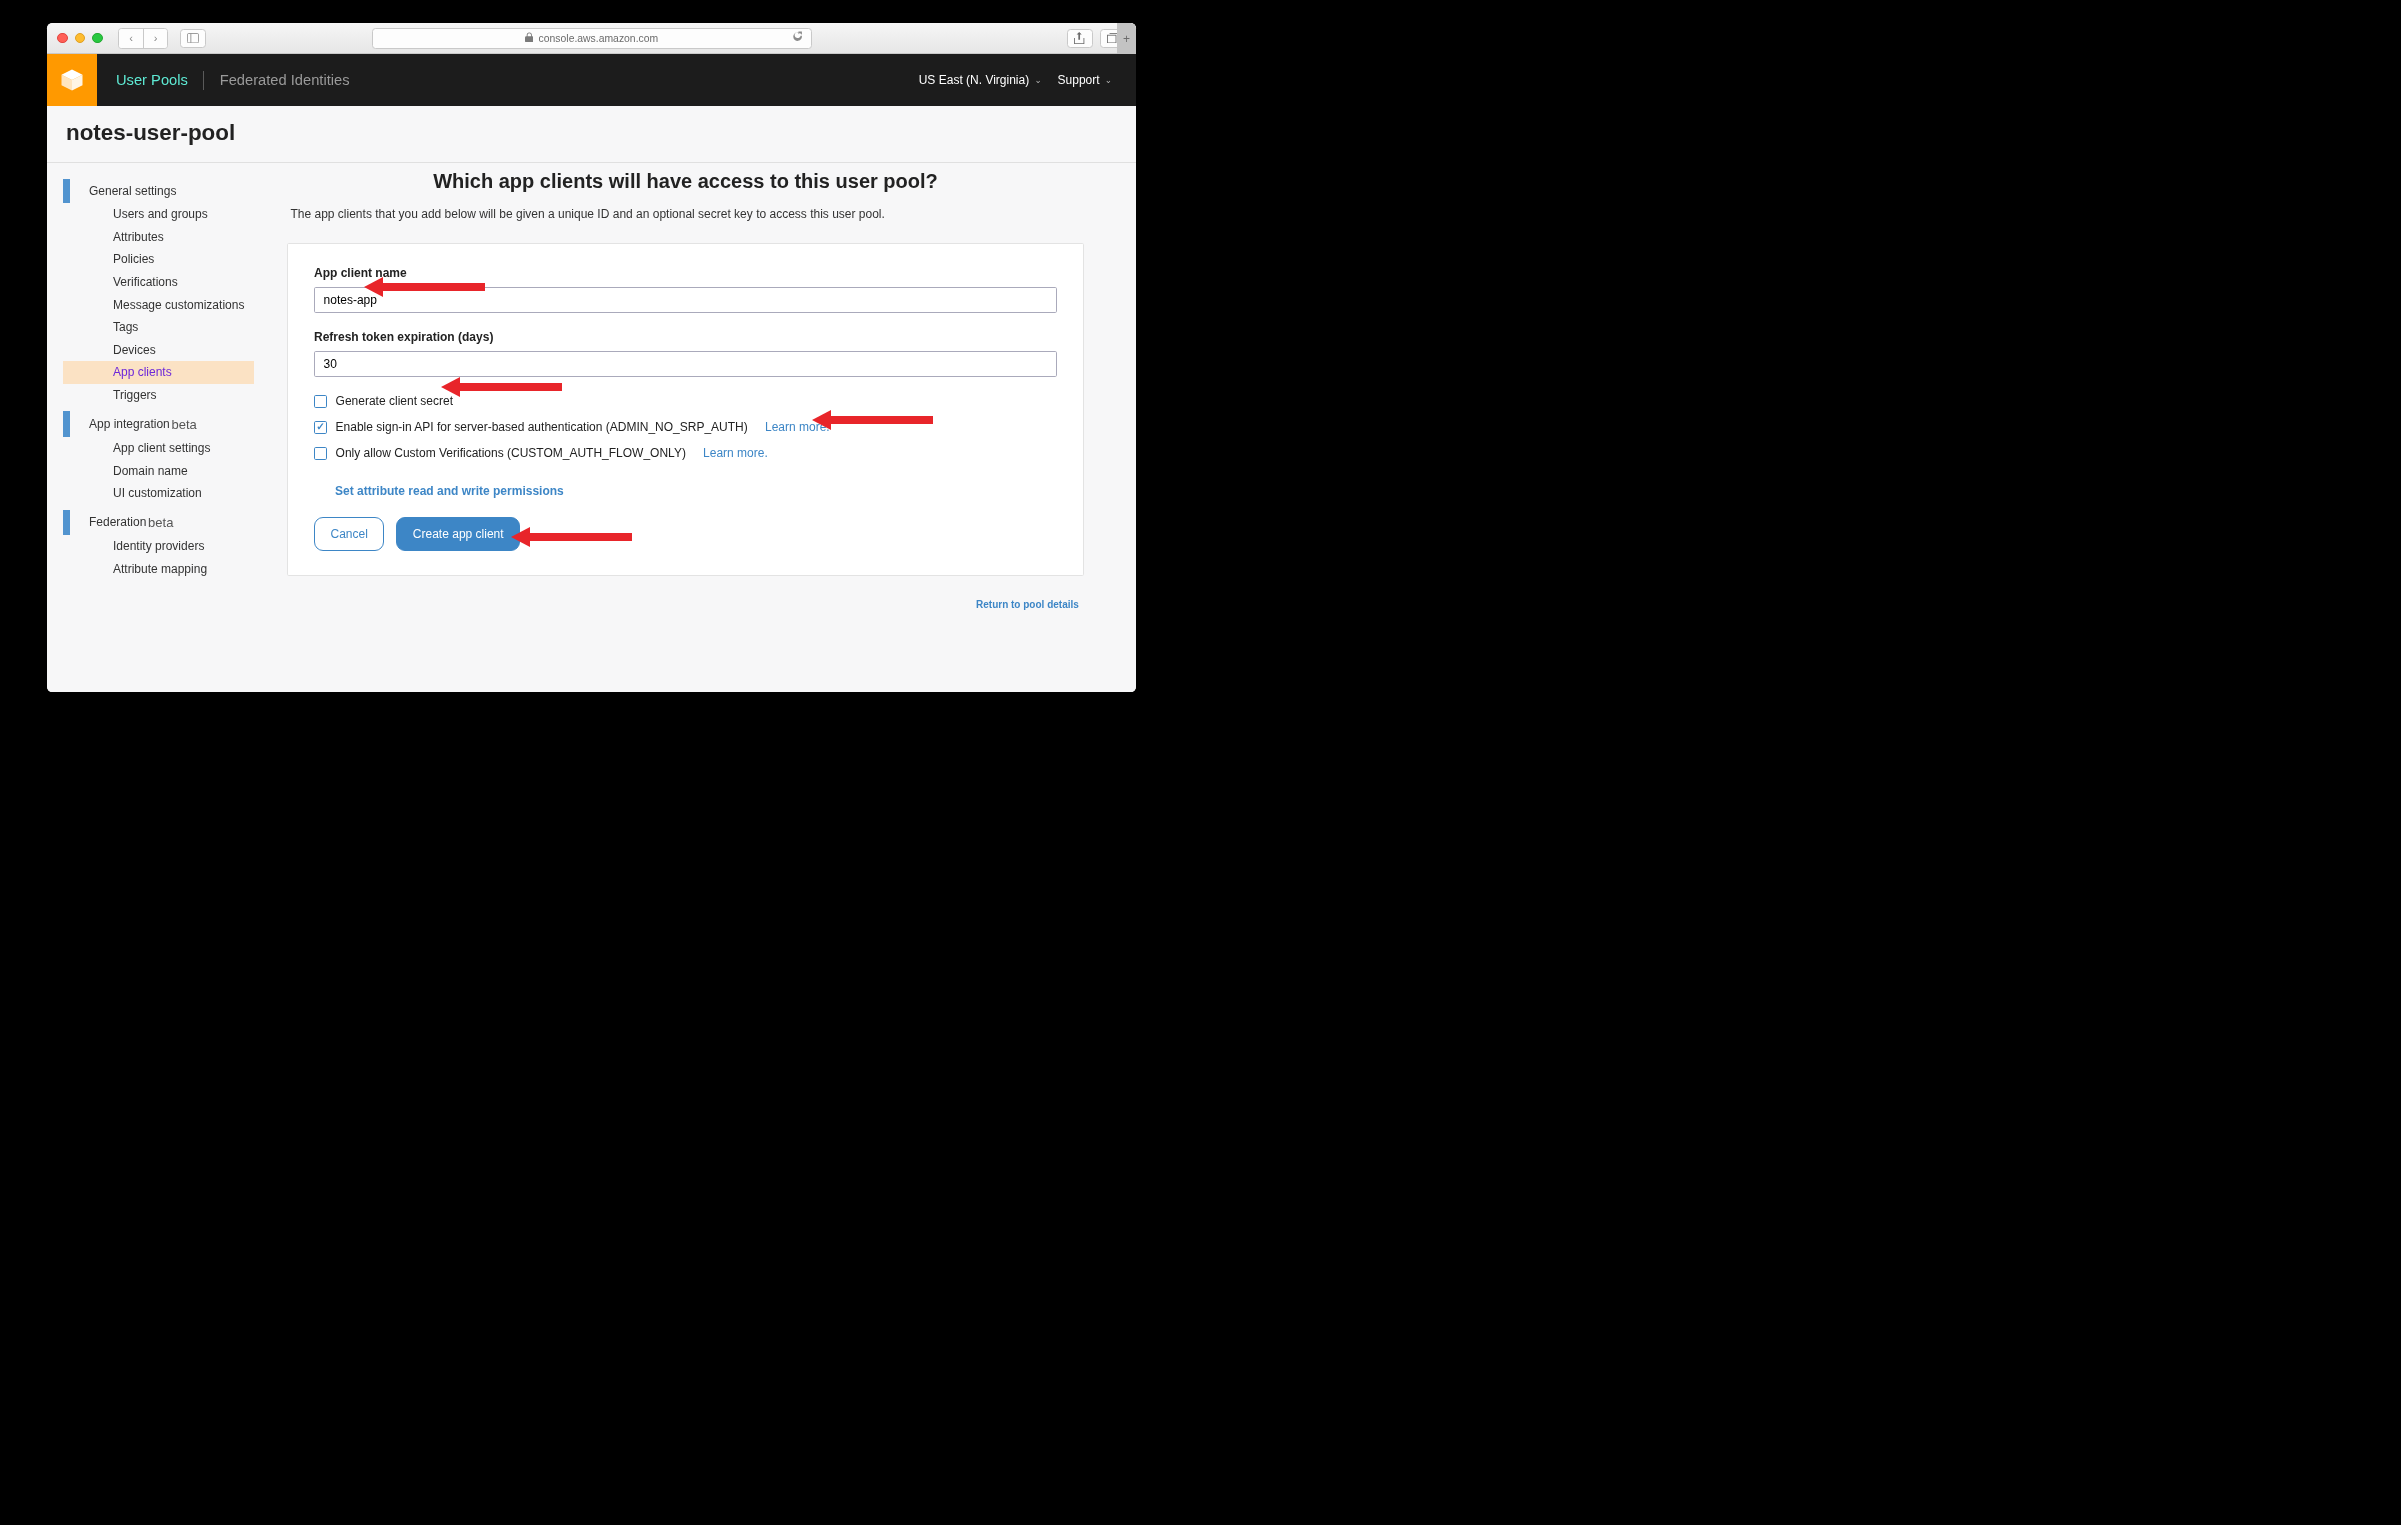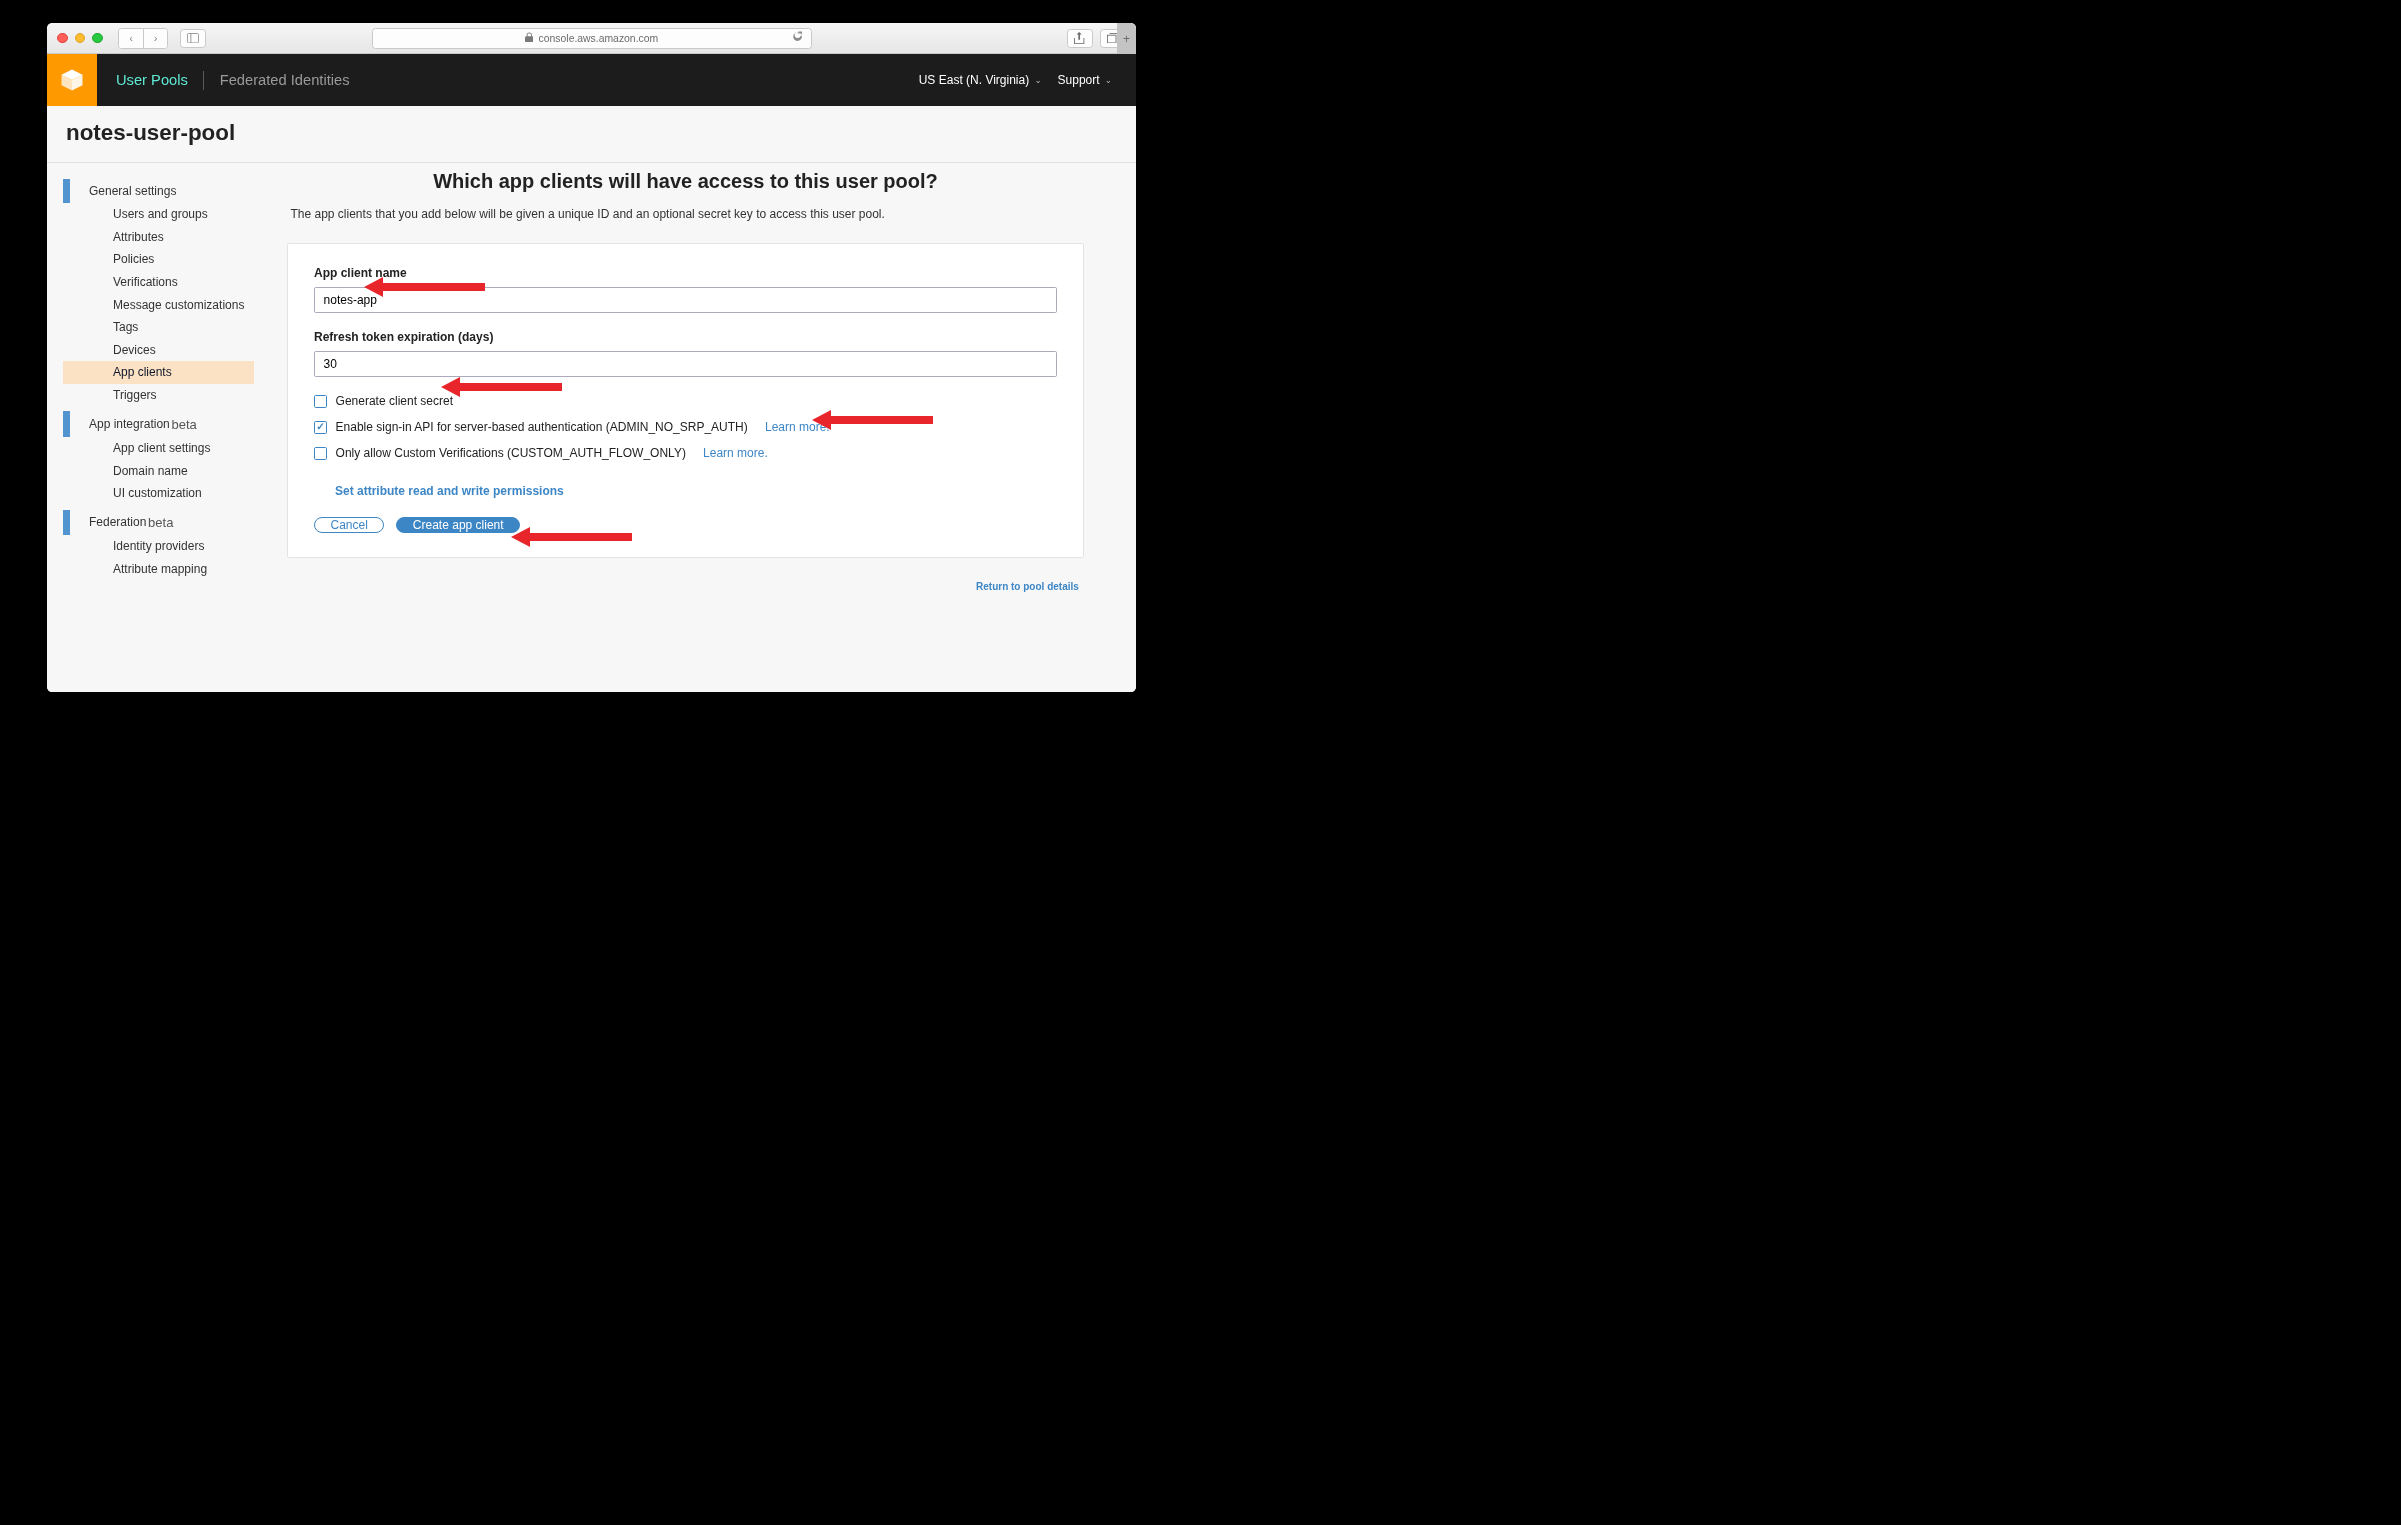--- a/index.html
+++ b/index.html
@@ -68,37 +68,37 @@
   .pool-title-bar { background: #f7f7f8; border-bottom: 0.9px solid #e0e0e0; padding: 14px 19px 15.5px; }
   .pool-title { font-size: 22.4px; font-weight: 600; color: #222; }
 
   
   .content { flex: 1; display: flex; background: #f7f7f8; overflow: auto; }
   .sidebar { width: 223px; padding: 16px; flex-shrink: 0; }
   .side-group-label { display: flex; align-items: center; font-size: 12px; color: #333; padding: 5.2px 0 5.2px 26px; position: relative; cursor: pointer; }
   .side-group-label::before { content: ""; position: absolute; left: 0; top: 0; bottom: 0; width: 7px; background: #5294cf; }
   .side-group-label sup { font-size: 13px; color: #555; margin-left: 1.7px; }
   .side-item { font-size: 12px; color: #333; padding: 4.3px 0 4.3px 50px; cursor: pointer; }
-  .side-item.active { background: #fbe2c4; color: #0f172a; }
+  .side-item.active { background: #fbe2c4; color: #6d28d9; }
   .side-spacer { height: 5.2px; }
 
   .main { flex: 1; padding: 7px 52px 26px 17px; }
   .main h2 { text-align: center; font-size: 20px; font-weight: 600; color: #222; margin-bottom: 14px; }
   .subtitle { text-align: left; font-size: 12px; color: #333; margin-bottom: 22.4px; margin-left: 3.5px; }
   .card { background: #fff; border: 0.9px solid #e3e3e3; padding: 22.4px 26px 24px; border-radius: 1.7px; }
   .field-label { font-size: 12px; font-weight: 600; color: #222; margin-bottom: 7px; }
   .text-input { width: 100%; height: 26px; border: 0.9px solid #aab; border-radius: 1.7px; padding: 0 8.6px; font-size: 12px; }
   .field-gap { height: 17px; }
   .cb-row { display: flex; align-items: center; gap: 8.6px; font-size: 12px; color: #222; margin-bottom: 12px; position: relative; }
   .checkbox { width: 13px; height: 13px; border: 1.3px solid #3d86c6; border-radius: 1.7px; display: inline-flex; align-items: center; justify-content: center; background: #fff; cursor: pointer; flex-shrink: 0; }
   .checkbox.checked::after { content: "✓"; color: #3d86c6; font-size: 10.4px; font-weight: bold; line-height: 1; }
   .learn { color: #3d86c6; cursor: pointer; margin-left: 8.6px; }
   .perm-link { color: #3d86c6; font-weight: 600; font-size: 12px; cursor: pointer; display: inline-block; margin: 12px 0 19px 21px; }
   .btn-row { display: flex; gap: 12px; }
-  .btn { height: 16px; padding: 0 15.5px; font-size: 12px; border-radius: 9px; cursor: pointer; display: inline-flex; align-items: center; justify-content: center; }
+  .btn { height: 34px; padding: 0 15.5px; font-size: 12px; border-radius: 9px; cursor: pointer; display: inline-flex; align-items: center; justify-content: center; }
   .btn-outline { border: 1.3px solid #3d86c6; color: #3d86c6; background: #fff; }
   .btn-primary { background: #3d86c6; color: #fff; border: 1.3px solid #3d86c6; }
 
   .return-link { color: #3d86c6; font-weight: 600; font-size: 10px; float: right; margin: 22.4px 5.2px 0 0; cursor: pointer; }
 
   
   .arrow { position: absolute; pointer-events: none; }
   .arrow-body { height: 8.6px; background: #e8252a; }
   .arrow-head { width: 0; height: 0; border-top: 10.4px solid transparent; border-bottom: 10.4px solid transparent; border-right: 19px solid #e8252a; position: absolute; left: -17px; top: -6px; }
   .arrow-wrap { position: relative; display: flex; align-items: center; }

